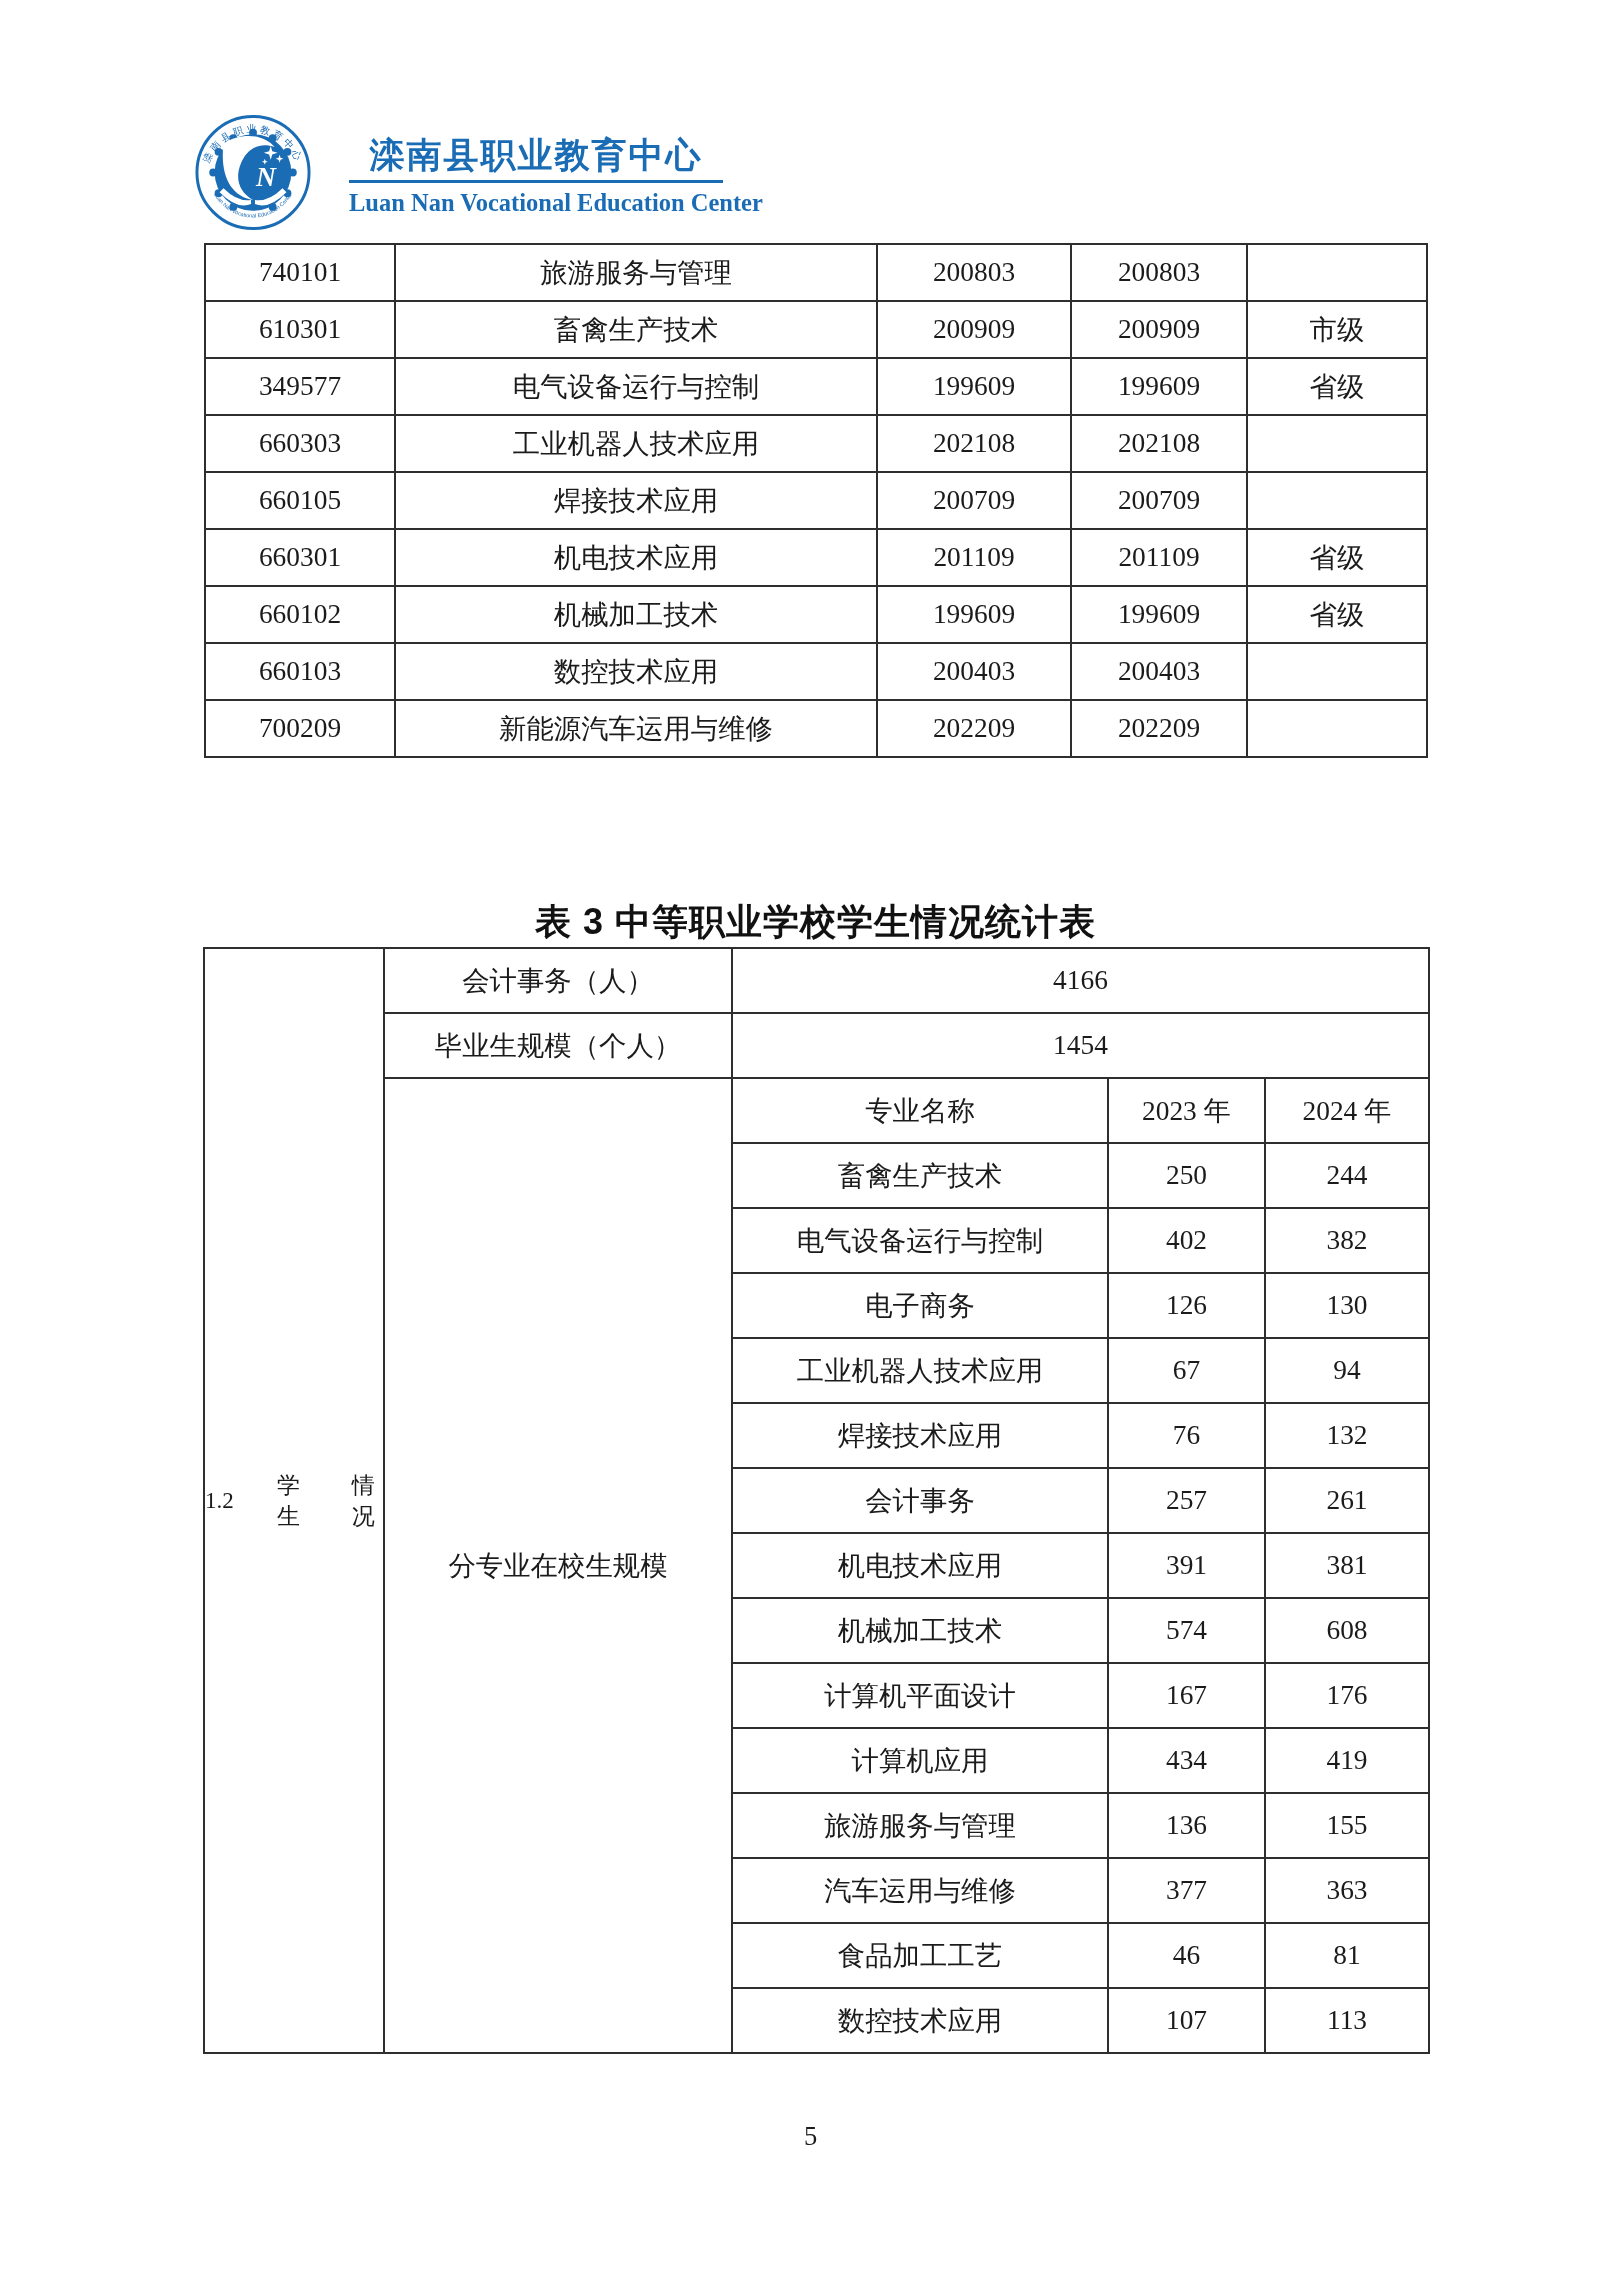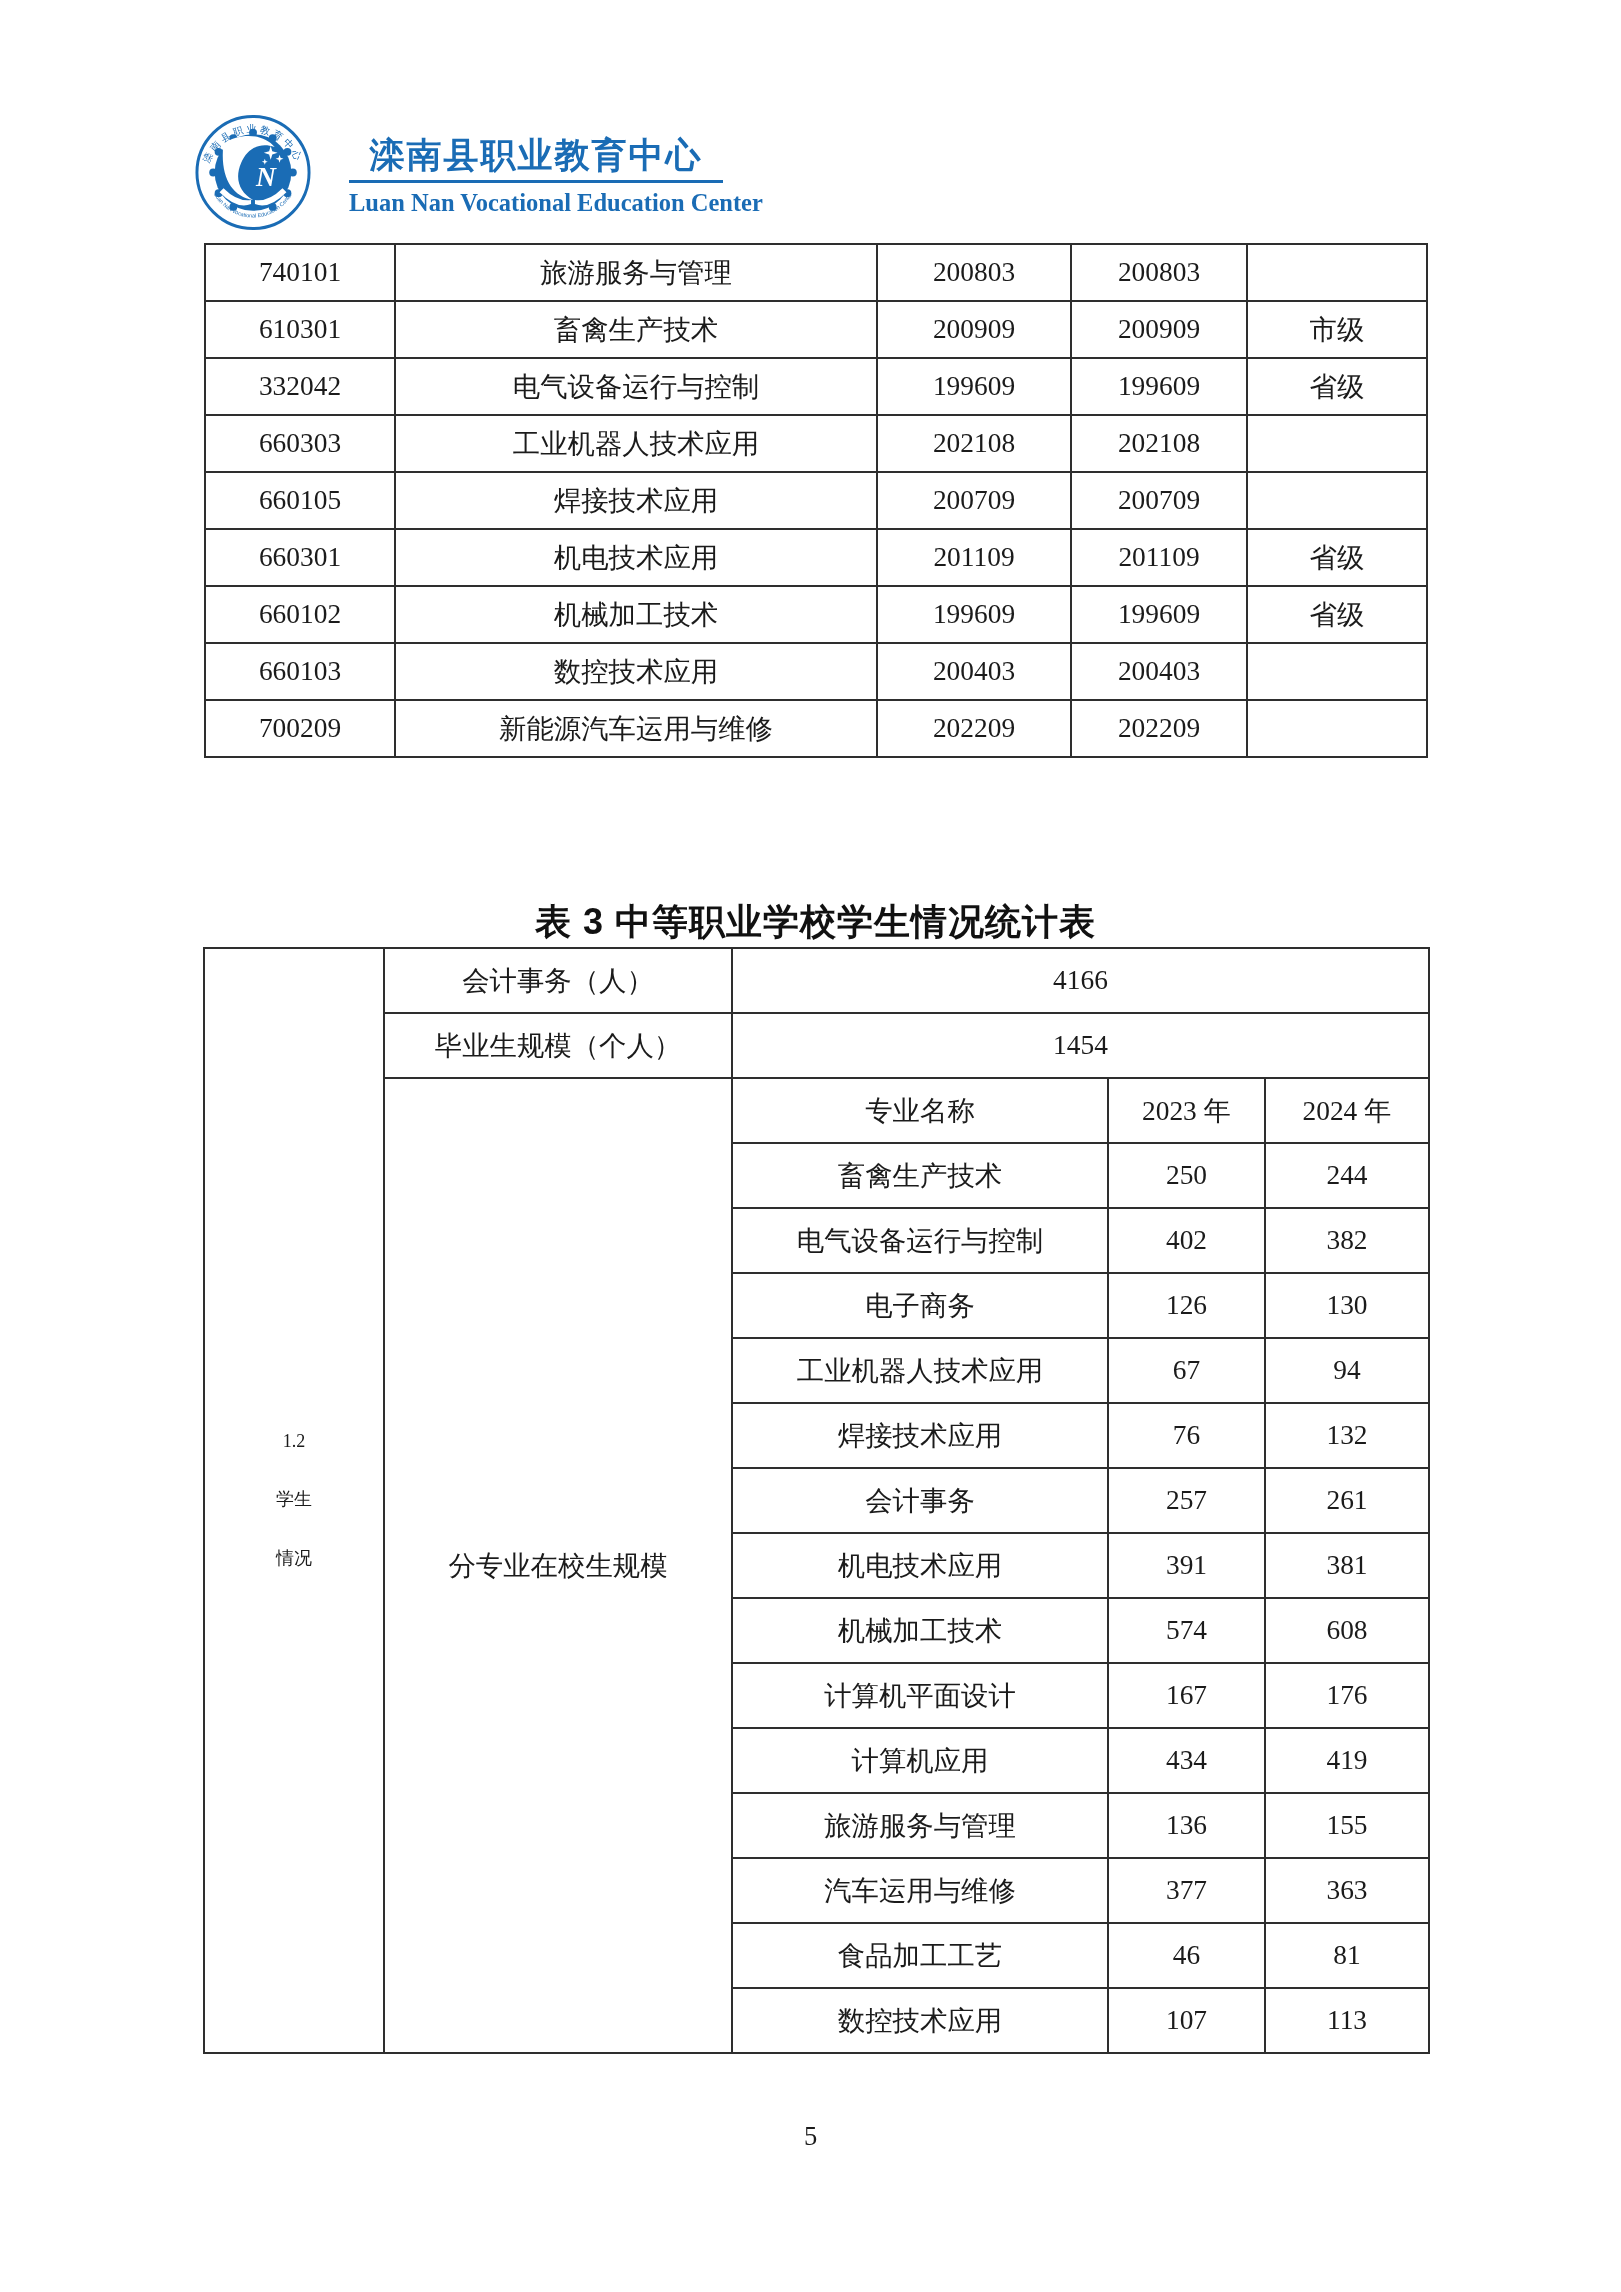--- a/index.html
+++ b/index.html
@@ -49,22 +49,22 @@
 
   .table3-title{
     position:absolute;left:203px;top:898px;width:1225px;
     text-align:center;
     font-family:"Liberation Sans","DejaVu Sans",sans-serif;
     font-weight:bold;font-size:36px;color:#111;
     letter-spacing:1px;
   }
 
   .section-label{
-    display:flex;flex-direction:column;align-items:center;
-    gap:35px;font-size:18px;
+    display:flex;align-items:center;
+    gap:35px;font-size:23px;
   }
 
   .page-number{
     position:absolute;left:0;top:2121px;width:1621px;
     text-align:center;font-size:26.5px;color:#1b1b1b;
   }
 </style>
 </head>
 <body>
 
@@ -139,21 +139,21 @@
     <td>610301</td>
     <td>畜禽生产技术</td>
     <td>200909</td>
     <td>200909</td>
     <td>市级</td>
   </tr>
 
 
 
   <tr>
-    <td>332042</td>
+    <td>349577</td>
     <td>电气设备运行与控制</td>
     <td>199609</td>
     <td>199609</td>
     <td>省级</td>
   </tr>
 
   <tr>
     <td>660303</td>
     <td>工业机器人技术应用</td>
     <td>202108</td>

